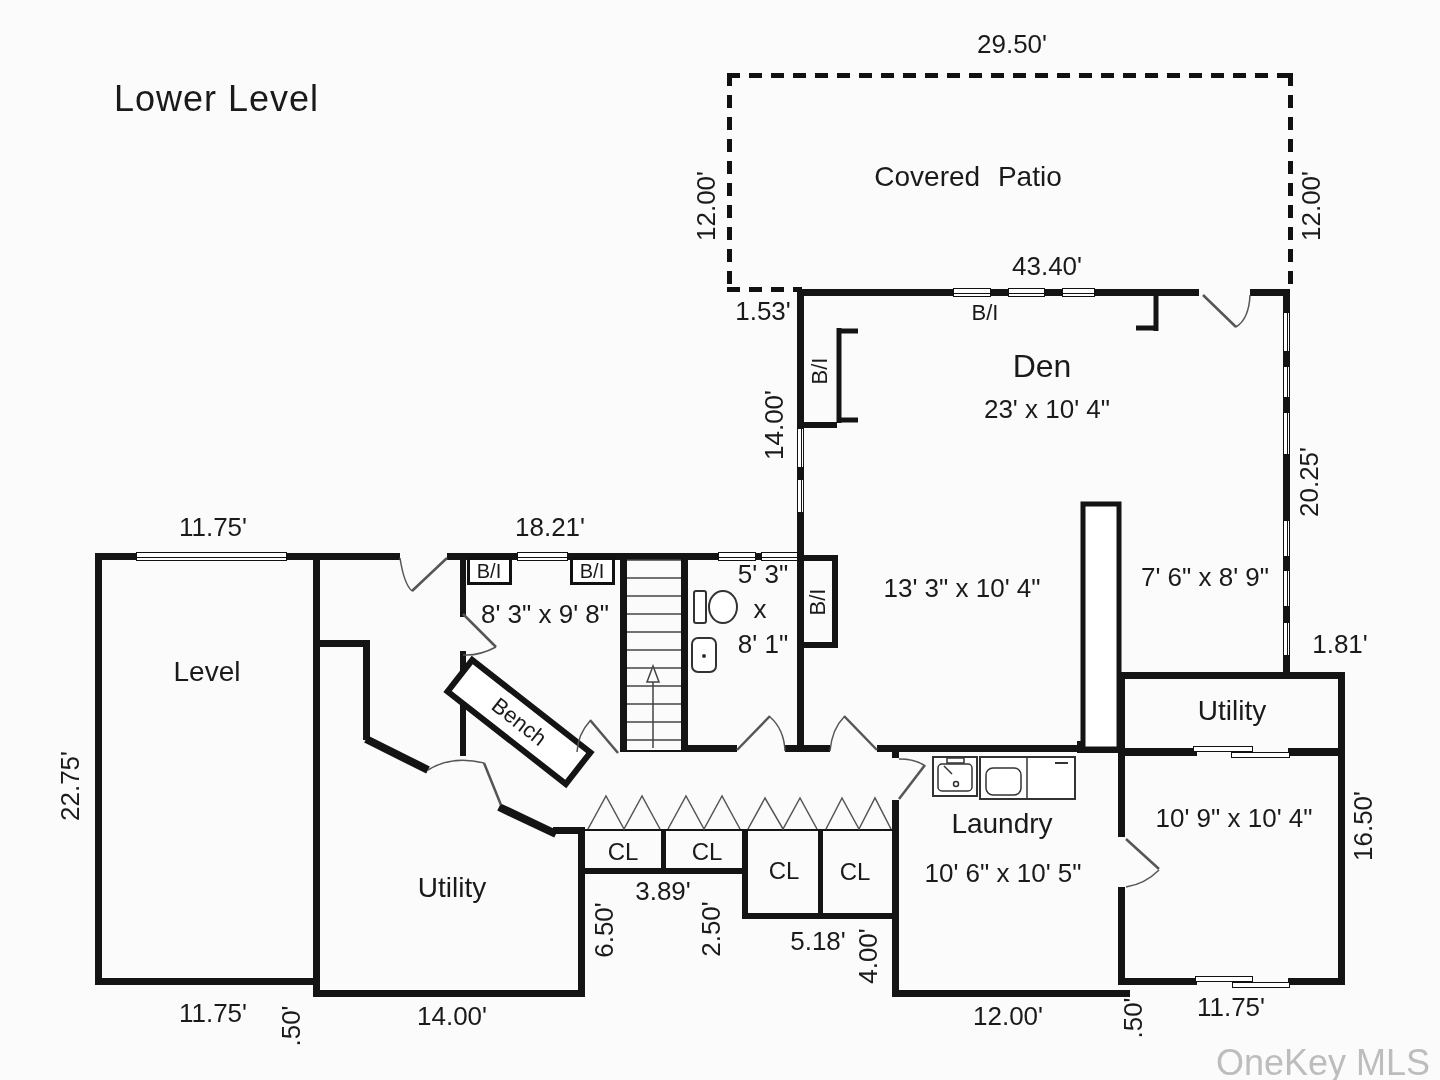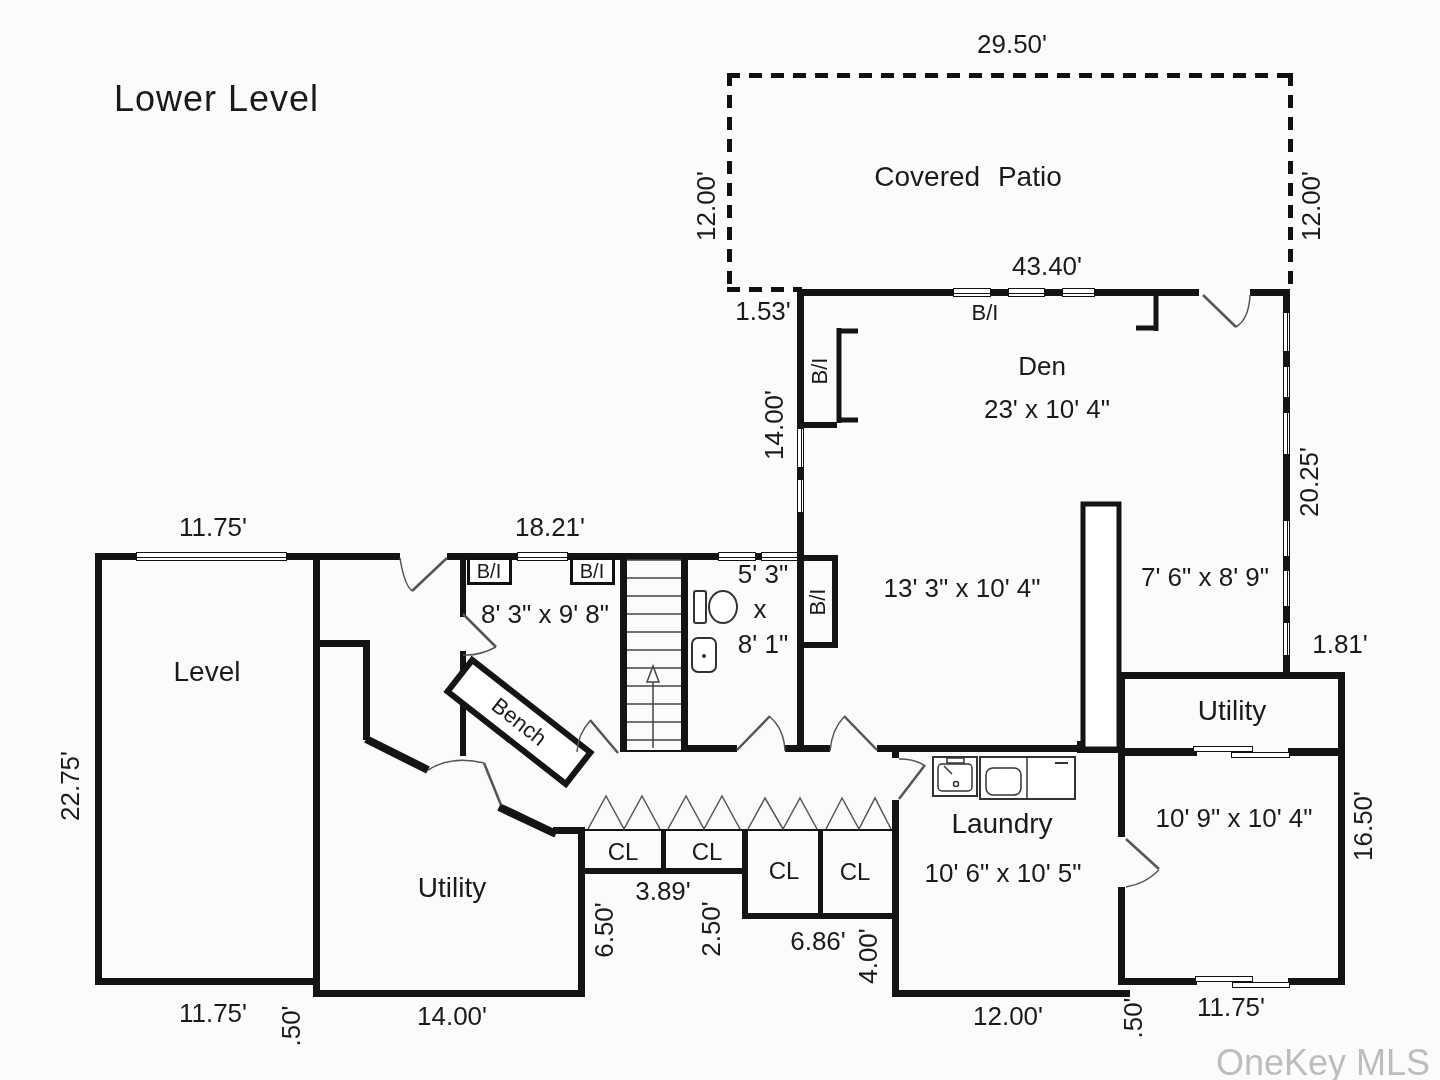--- a/index.html
+++ b/index.html
@@ -9,21 +9,21 @@
   .win{position:absolute;background:#fff;border:1px solid #111;box-sizing:border-box;}
   .win::after{content:'';position:absolute;left:0;right:0;top:50%;height:1px;background:#111;}
   .winv{position:absolute;background:#fff;border:1px solid #111;box-sizing:border-box;}
   .winv::after{content:'';position:absolute;top:0;bottom:0;left:50%;width:1px;background:#111;}
   .panel{position:absolute;background:#fff;border:1px solid #111;box-sizing:border-box;}
   .box{position:absolute;background:#fff;border:3px solid #111;box-sizing:border-box;}
   .dashh{position:absolute;height:5px;background:repeating-linear-gradient(90deg,#111 0 13px,transparent 13px 22px);}
   .dashv{position:absolute;width:5px;background:repeating-linear-gradient(180deg,#111 0 13px,transparent 13px 22px);}
   .lbl{position:absolute;font-size:26px;white-space:nowrap;transform:translate(-50%,-50%);line-height:1;}
   .rot{transform:translate(-50%,-50%) rotate(-90deg);}
-  .t20{font-size:20px;} .t22{font-size:22px;} .t24{font-size:24px;} .t28{font-size:28px;} .t30{font-size:26px;}
+  .t20{font-size:20px;} .t22{font-size:22px;} .t24{font-size:24px;} .t28{font-size:28px;} .t30{font-size:32px;}
   .title{position:absolute;font-size:36px;letter-spacing:1px;}
   .mark{position:absolute;font-size:36px;color:#bdbdbd;}
   svg{position:absolute;left:0;top:0;}
 </style>
 </head>
 <body>
 
 <div id="plan">
 
   <div class="dashh" style="left:727px;top:73px;width:566px;"></div>
@@ -252,21 +252,21 @@
   <div class="lbl rot" style="left:1363px;top:826px;">16.50'</div>
 
   <div class="lbl t24" style="left:623px;top:852px;">CL</div>
   <div class="lbl t24" style="left:707px;top:852px;">CL</div>
   <div class="lbl t24" style="left:784px;top:871px;">CL</div>
   <div class="lbl t24" style="left:855px;top:872px;">CL</div>
 
   <div class="lbl" style="left:663px;top:891px;">3.89'</div>
   <div class="lbl rot" style="left:604px;top:930px;">6.50'</div>
   <div class="lbl rot" style="left:711px;top:929px;">2.50'</div>
-  <div class="lbl" style="left:818px;top:941px;">6.86'</div>
+  <div class="lbl" style="left:818px;top:941px;">5.18'</div>
   <div class="lbl rot" style="left:868px;top:956px;">4.00'</div>
 
   <div class="lbl t28" style="left:452px;top:888px;">Utility</div>
   <div class="lbl" style="left:452px;top:1016px;">14.00'</div>
   <div class="lbl" style="left:213px;top:1013px;">11.75'</div>
   <div class="lbl rot" style="left:291px;top:1026px;">.50'</div>
   <div class="lbl" style="left:1008px;top:1016px;">12.00'</div>
   <div class="lbl rot" style="left:1133px;top:1018px;">.50'</div>
   <div class="lbl" style="left:1231px;top:1007px;">11.75'</div>
 

